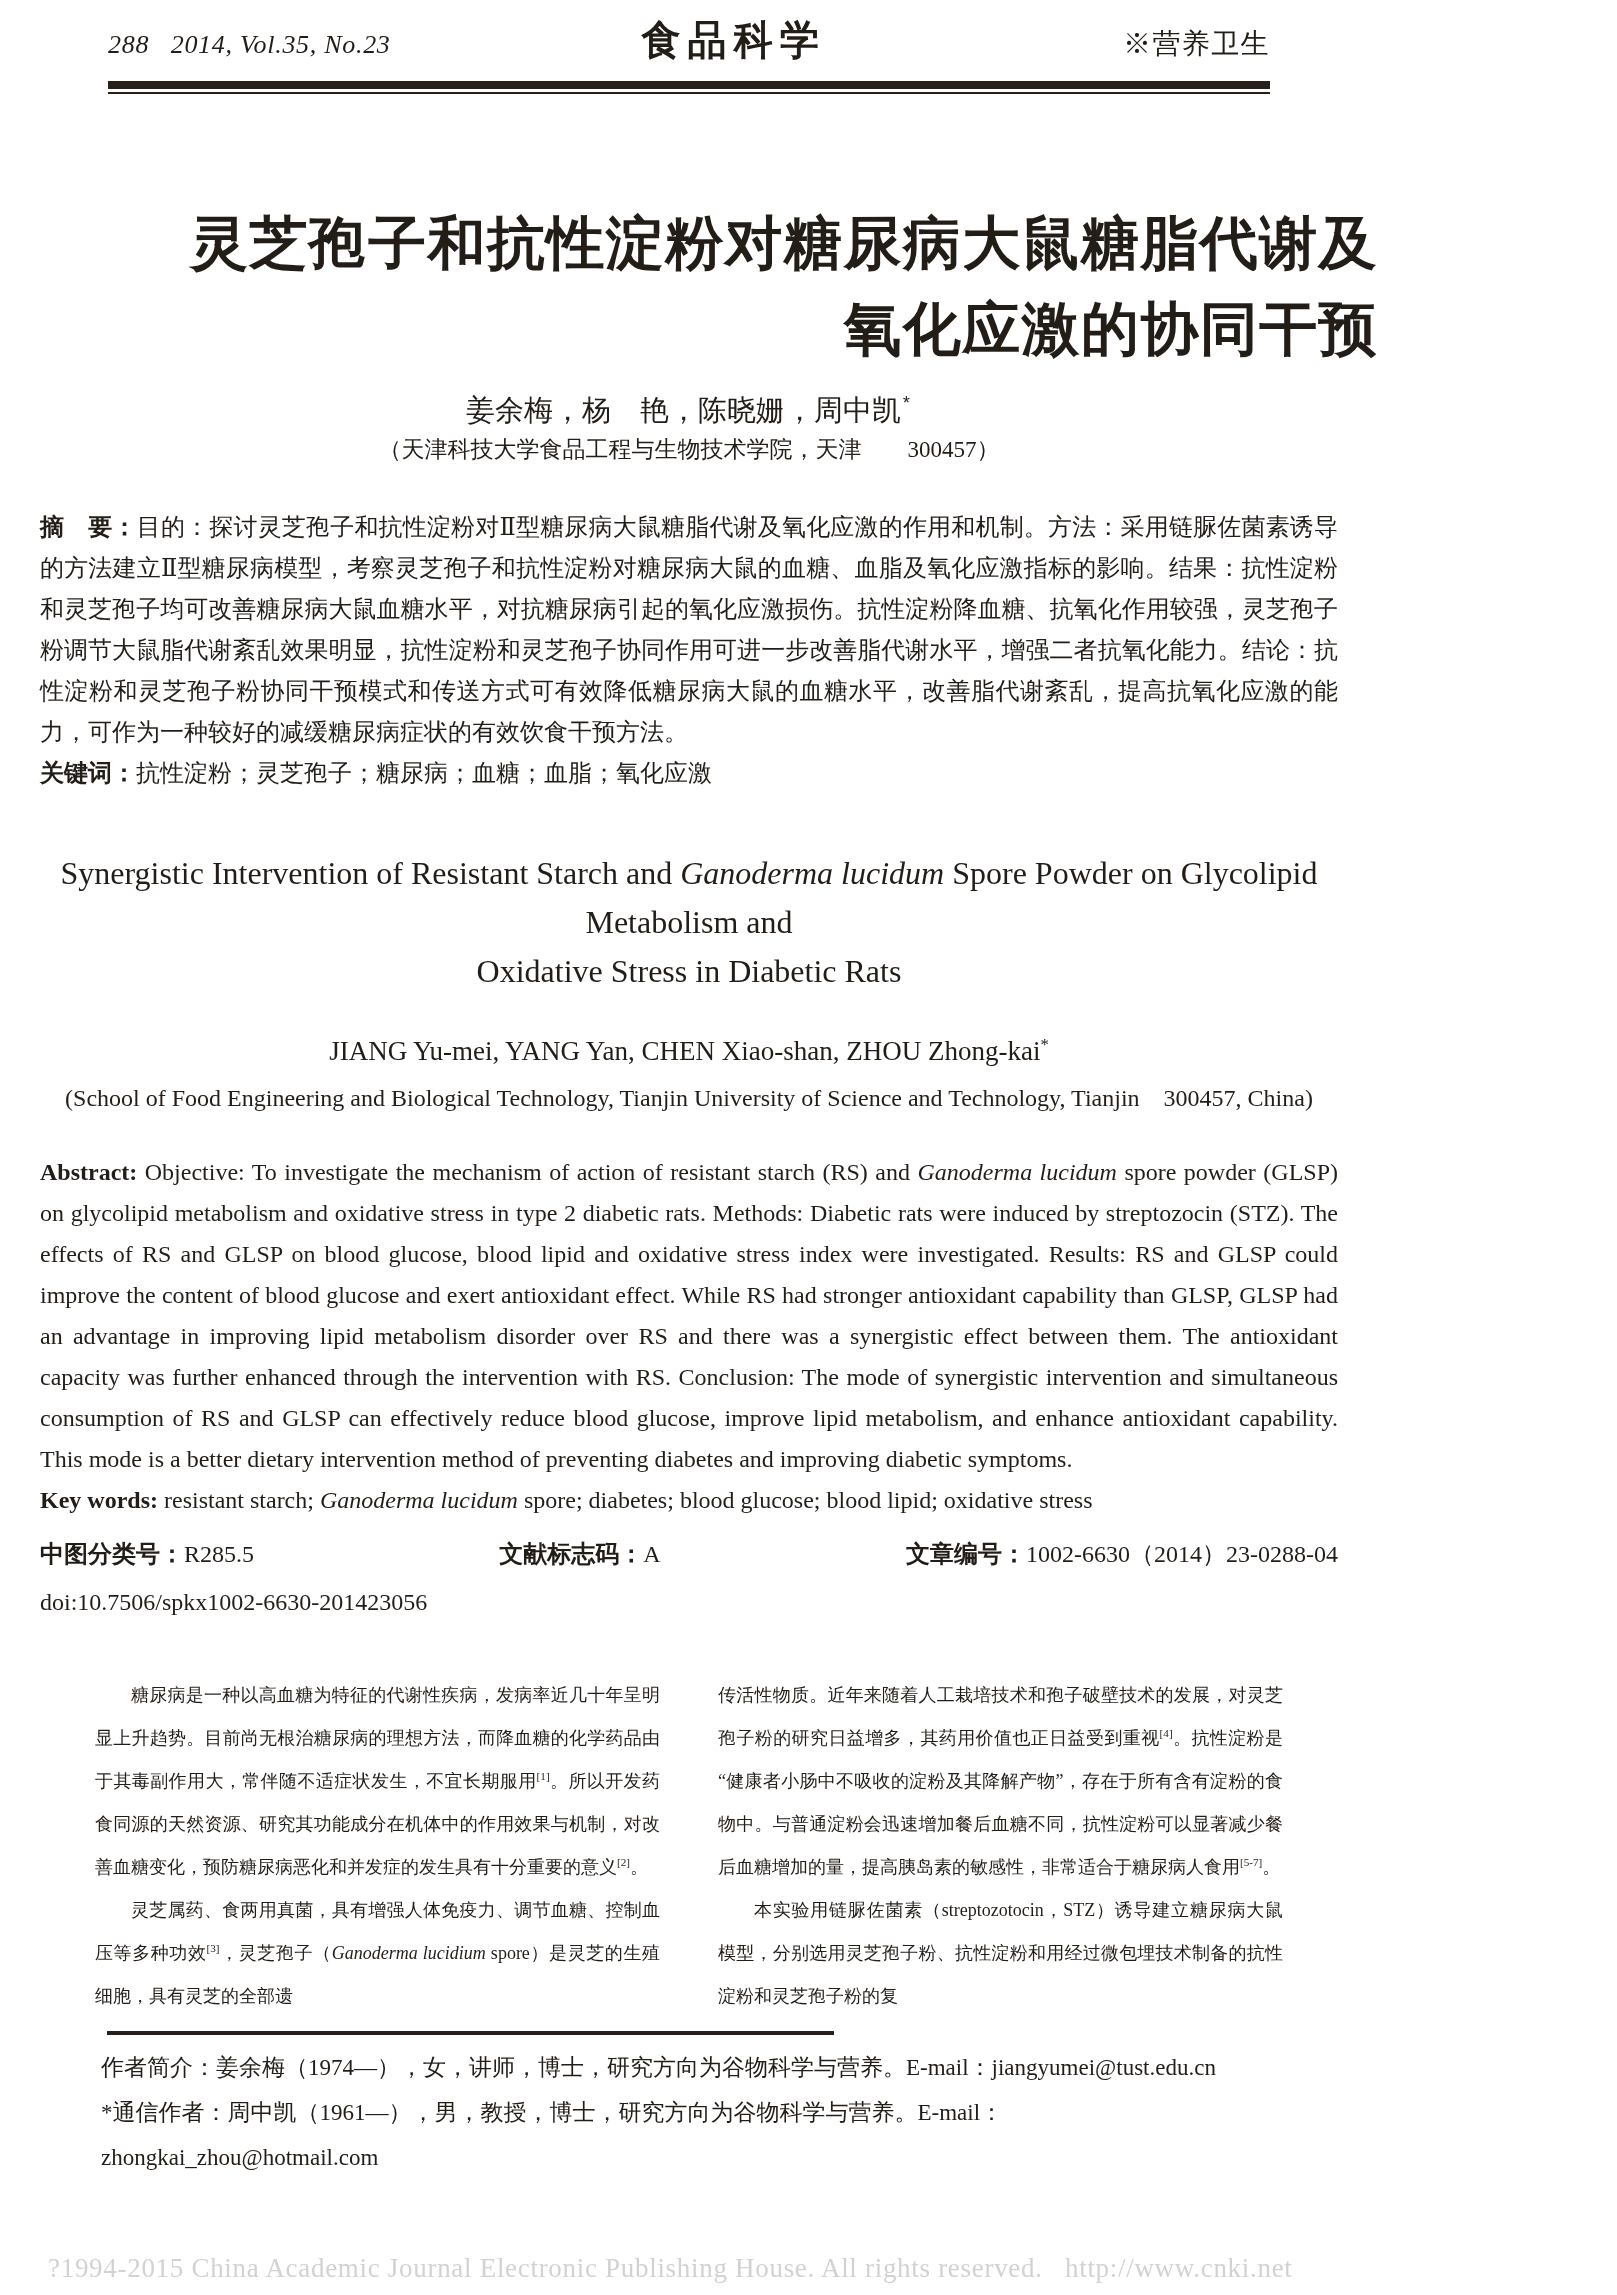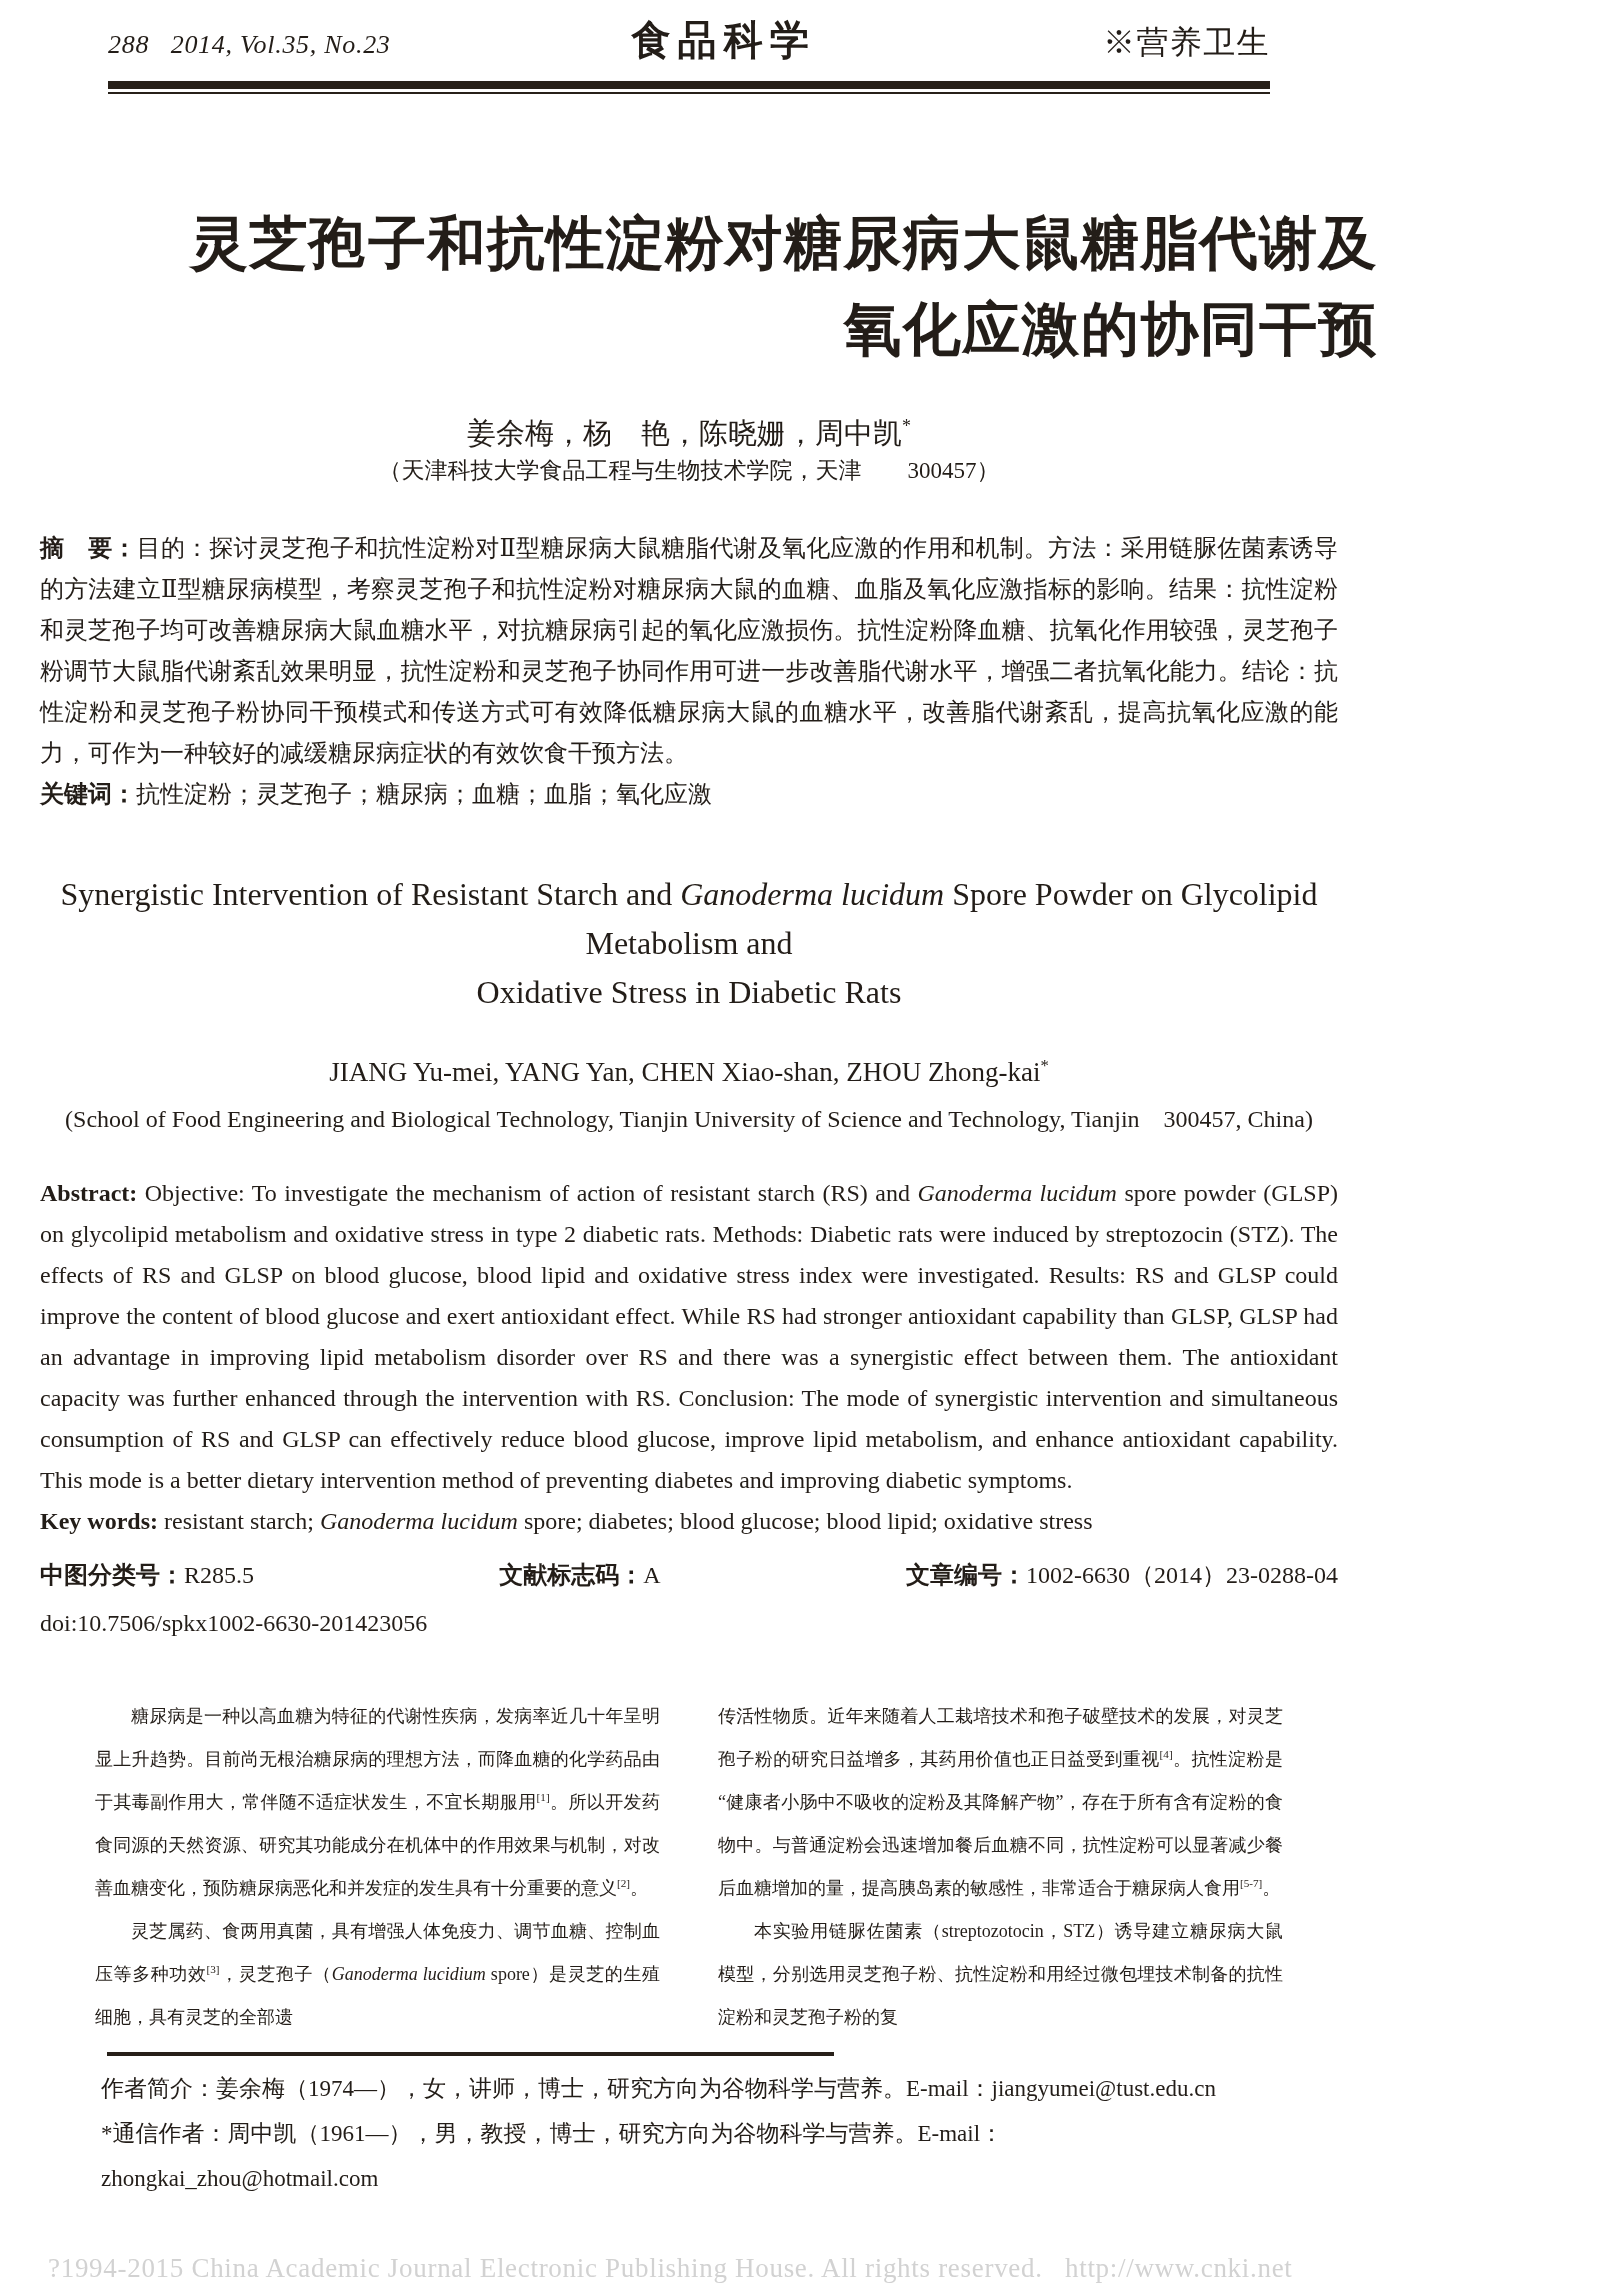--- a/index.html
+++ b/index.html
@@ -27,41 +27,42 @@
     letter-spacing:0.7px;
   }
   .head-center{
     font-family:"Liberation Sans","DejaVu Sans",sans-serif;
     font-weight:900;
     font-size:39px;
     letter-spacing:7.2px;
     transform:scaleY(1.05);
   }
   .head-right{
-    font-size:32px;
+    font-size:28px;
     letter-spacing:1.4px;
     margin-left:46px;
   }
   .rules{margin:14.4px 108px 0 108px;}
   .rule-thick{height:8px;background:#272019;}
   .rule-thin{height:2.2px;background:#272019;margin-top:2.9px;}
   
   .title-cn{
     margin-top:107px;
     text-align:right;
     font-weight:bold;
     font-size:58px;
     line-height:86px;
     letter-spacing:1.4px;
   }
   .authors-cn{
-    margin-top:43px;
+    margin-top:22px;
     text-align:center;
     font-size:29px;
     line-height:35px;
+    font-family:Liberation Mono, monospace;
   }
   .affil-cn{
     margin-top:5px;
     text-align:center;
     font-size:23px;
     line-height:30px;
   }
   
   .abstract-cn{
     margin:42px 40px 0 40px;

